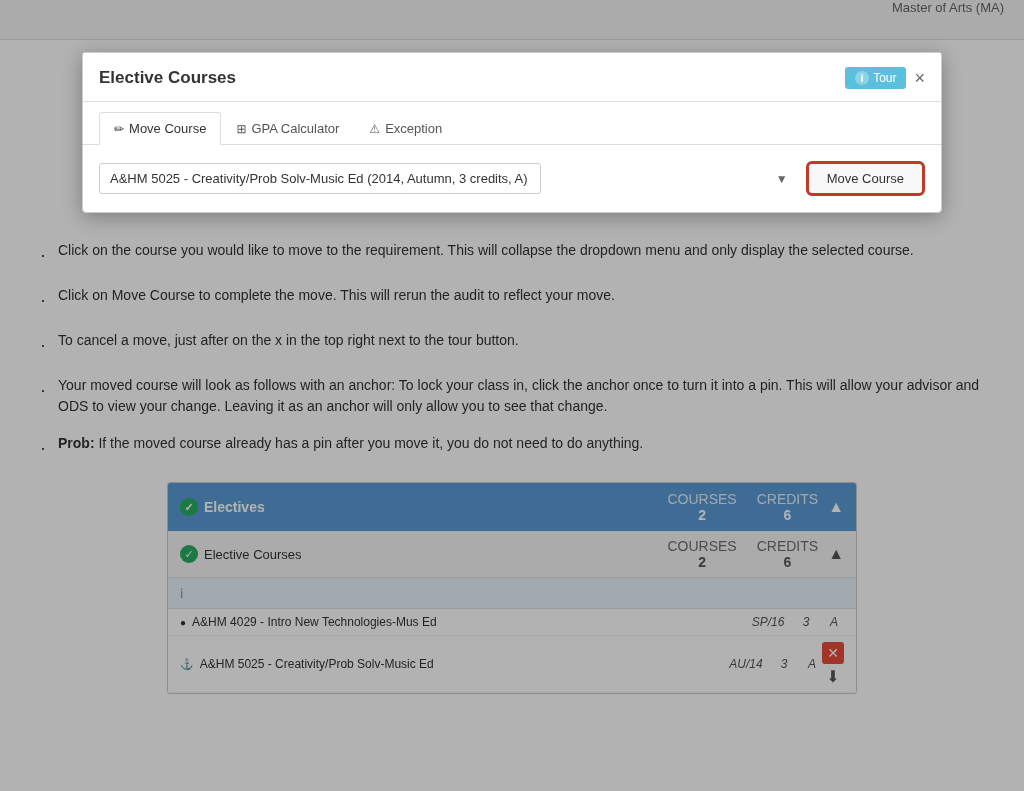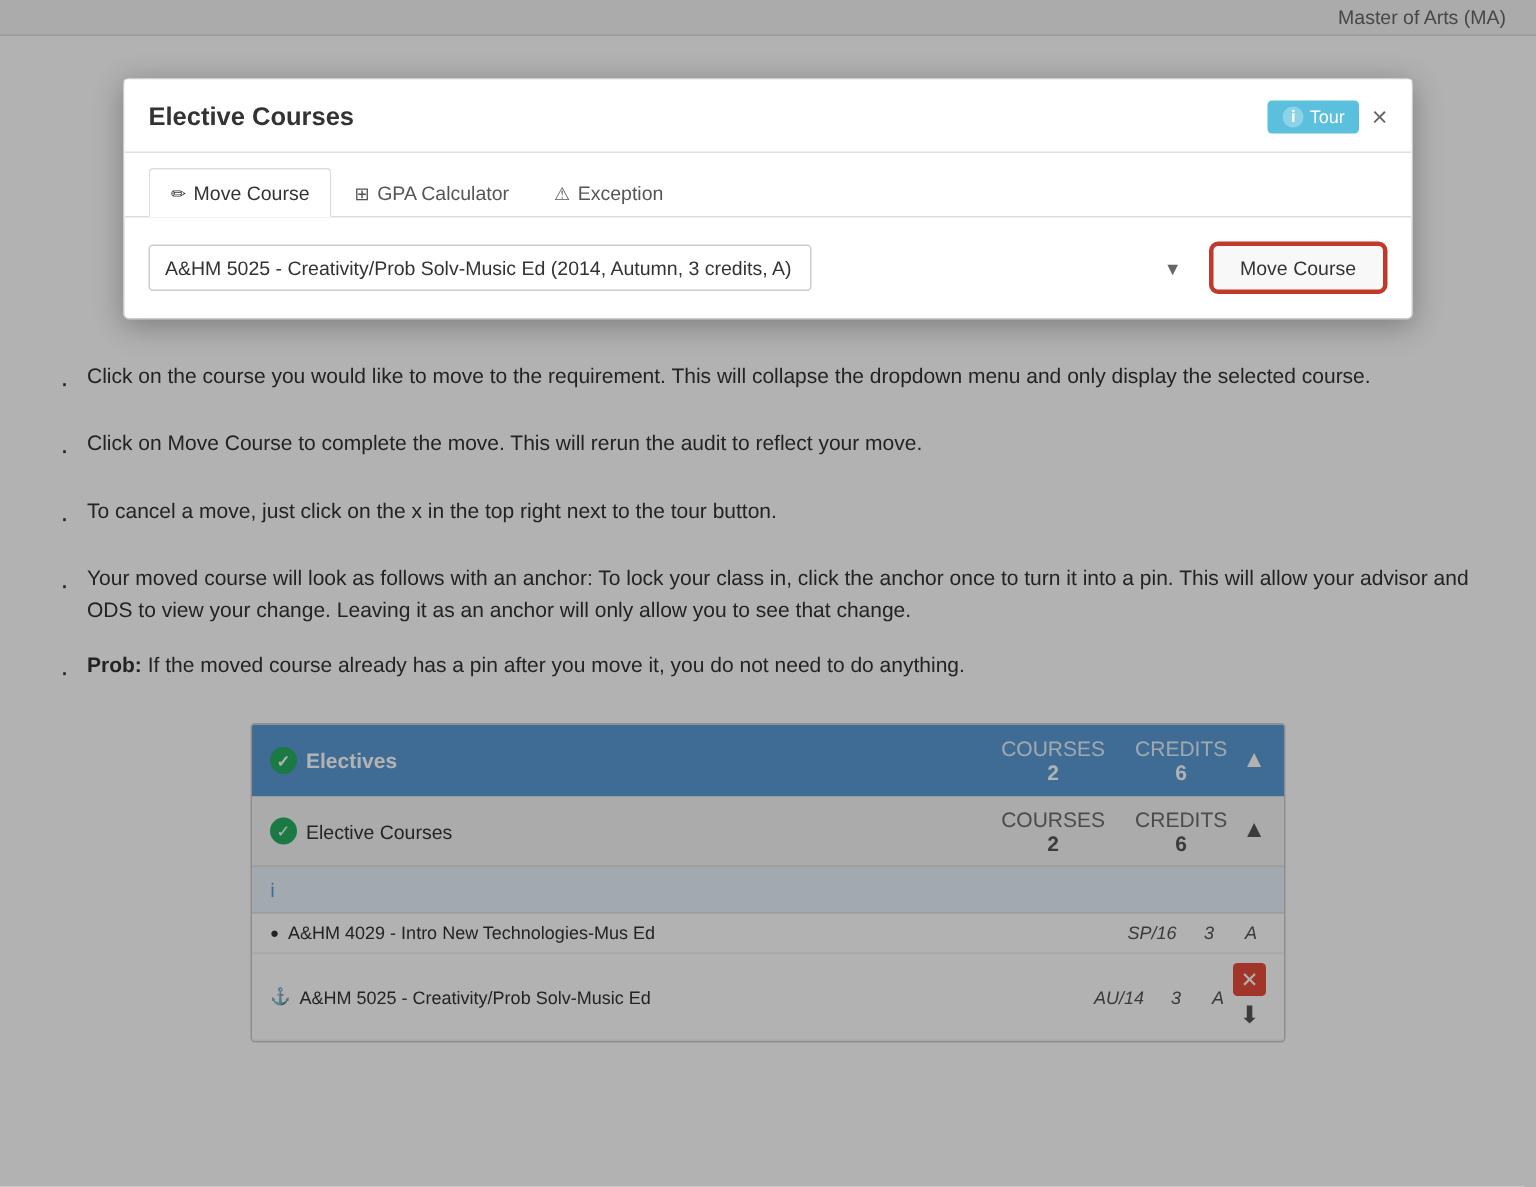--- a/index.html
+++ b/index.html
@@ -9,25 +9,25 @@
       width: 1024px;
       min-height: 791px;
       position: relative;
       overflow: hidden;
     }
 
     
     .top-strip {
       position: absolute;
       top: 0; left: 0; right: 0;
-      height: 24px;
+      height: 40px;
       background: #f5f5f5;
       border-bottom: 1px solid #ddd;
       display: flex;
-      align-items: center;
+      align-items: flex-start;
       justify-content: flex-end;
       padding-right: 20px;
     }
     .top-strip-text {
       color: #666;
       font-size: 13px;
     }
 
     
     .modal-overlay {
@@ -457,21 +457,21 @@
     <li>
       <span class="bullet-dot">·</span>
       <span>Click on the course you would like to move to the requirement. This will collapse the dropdown menu and only display the selected course.</span>
     </li>
     <li>
       <span class="bullet-dot">·</span>
       <span>Click on Move Course to complete the move. This will rerun the audit to reflect your move.</span>
     </li>
     <li>
       <span class="bullet-dot">·</span>
-      <span>To cancel a move, just click on the x in the top right next to the tour button.</span>
+      <span>To cancel a move, just after on the x in the top right next to the tour button.</span>
     </li>
     <li>
       <span class="bullet-dot">·</span>
       <span>Your moved course will look as follows with an anchor: To lock your class in, click the anchor once to turn it into a pin. This will  allow your advisor and ODS to view your change. Leaving it as an anchor will only allow you to see that change.</span>
     </li>
     <li>
       <span class="bullet-dot">·</span>
       <span>
         <span class="note-bold">Prob:</span>
         <span>If the moved course already has a pin after you move it, you do not need to do anything.</span>

